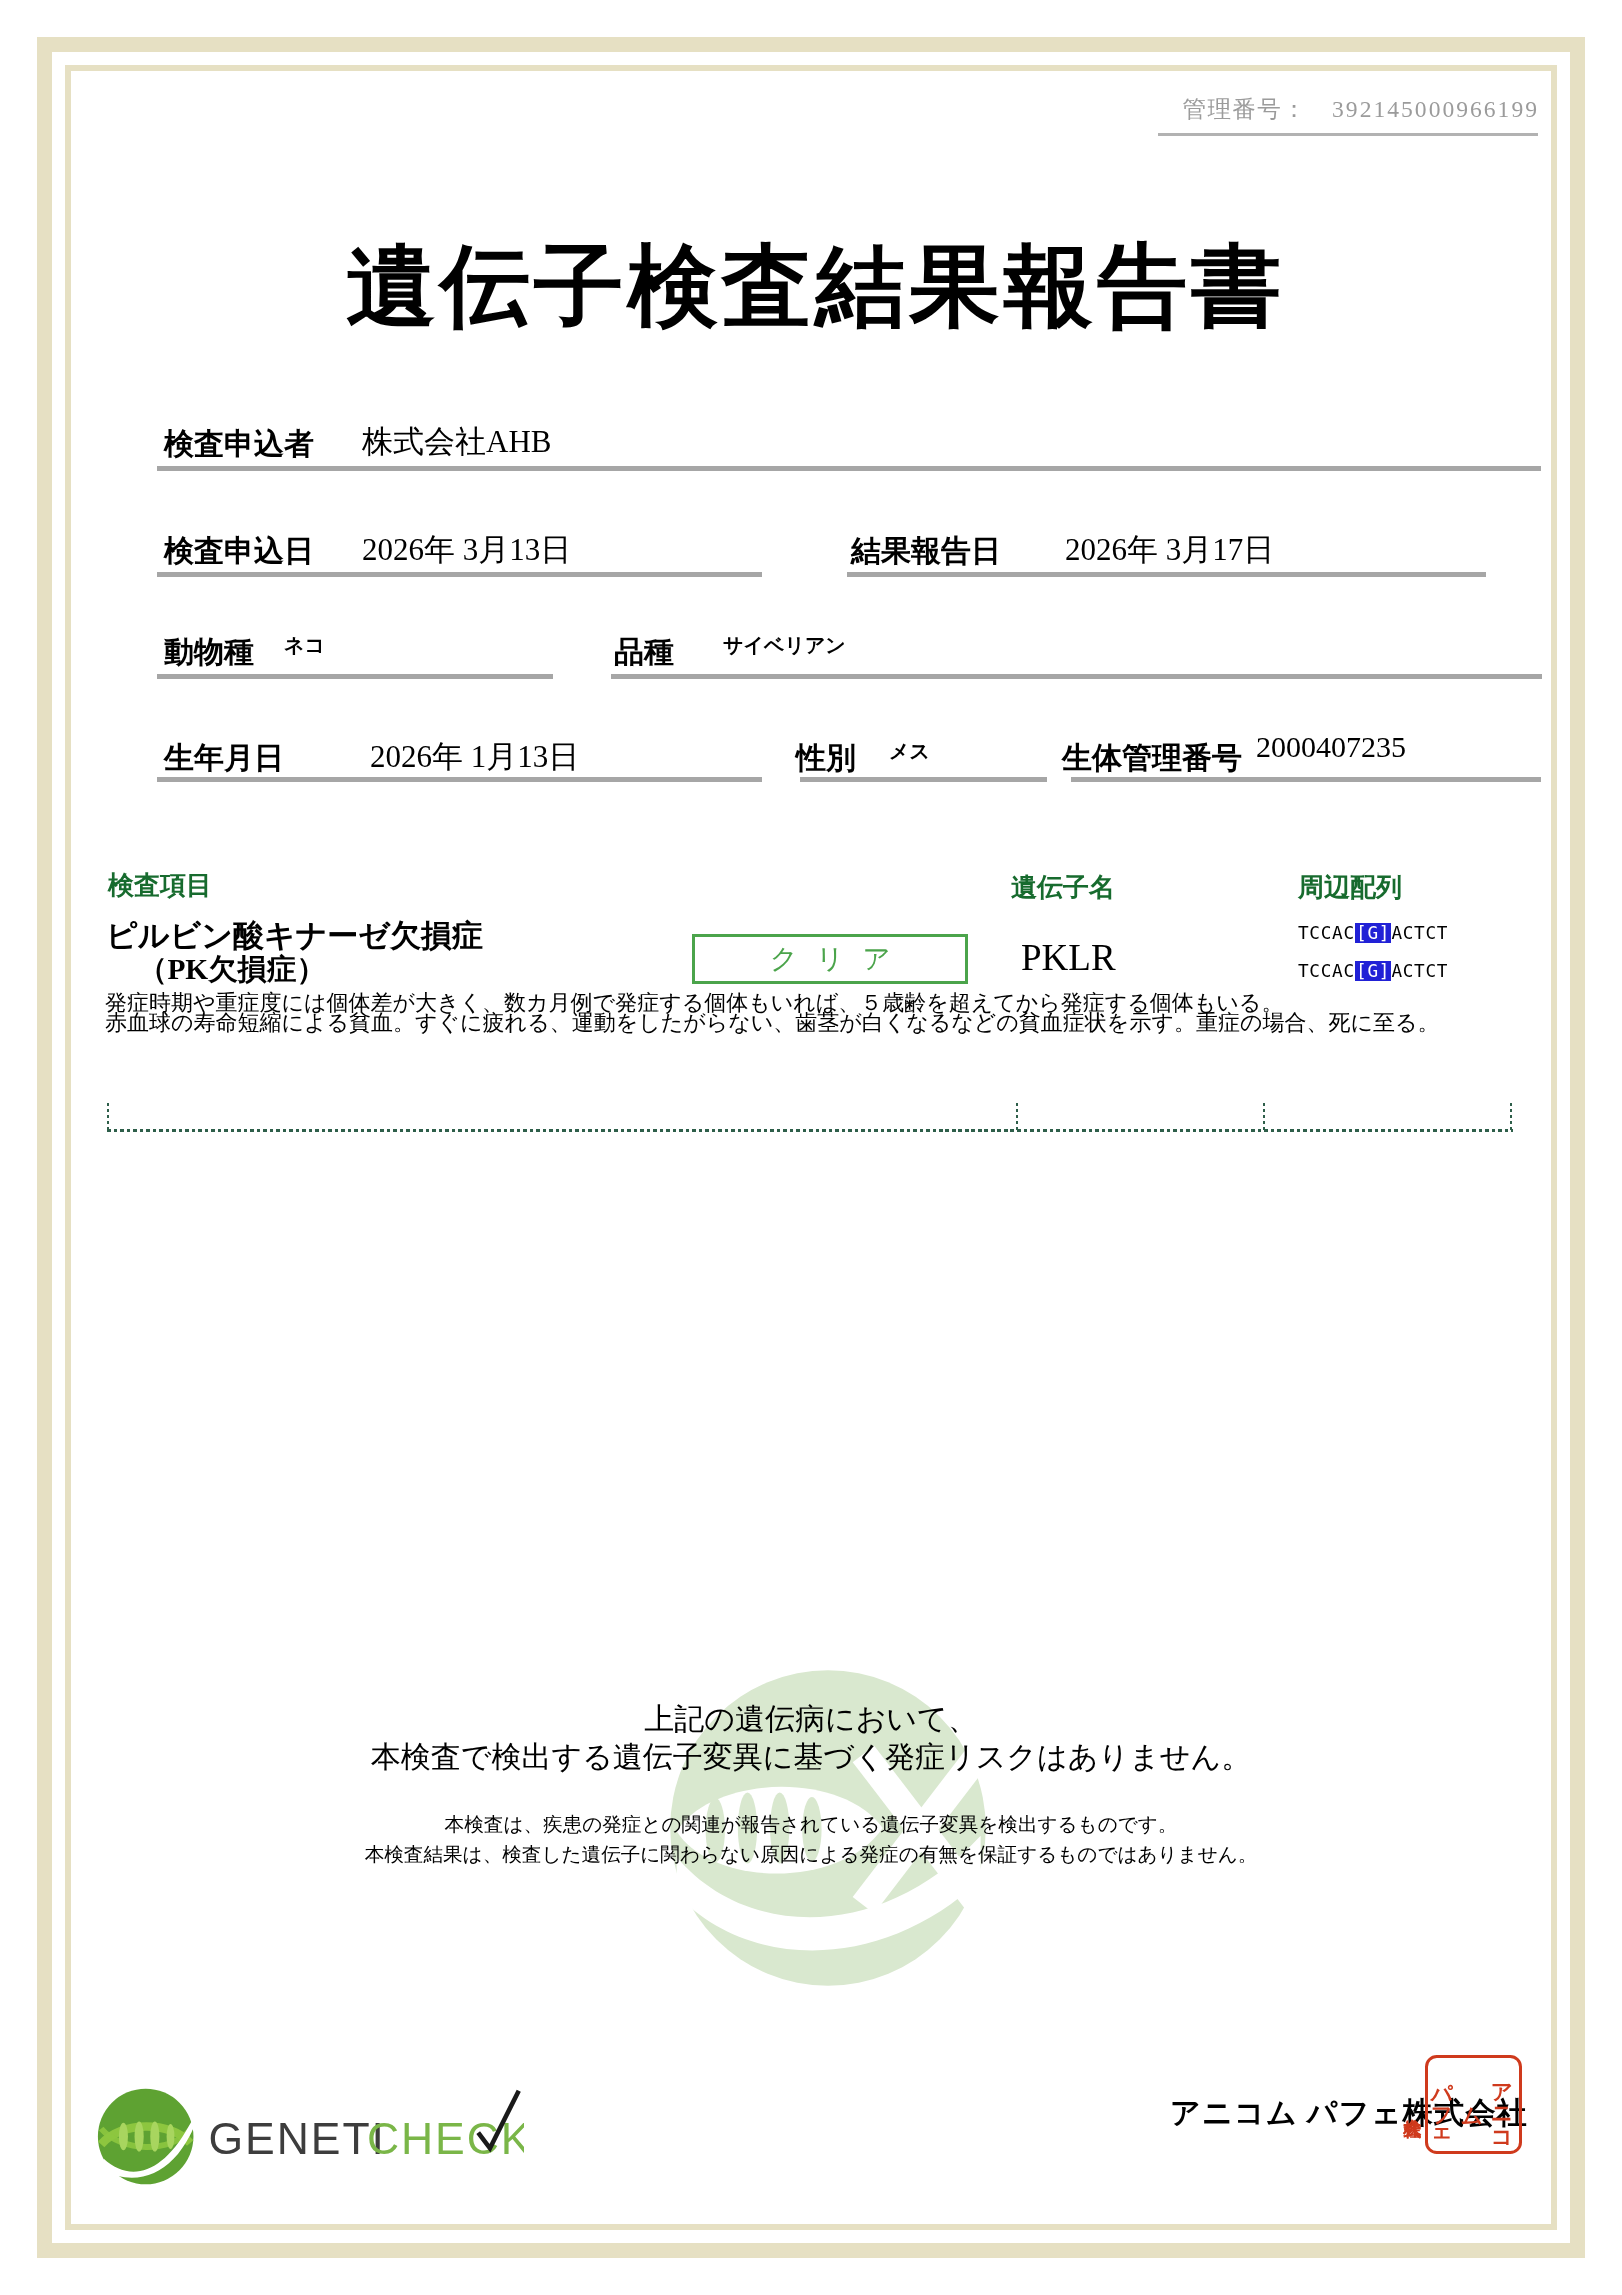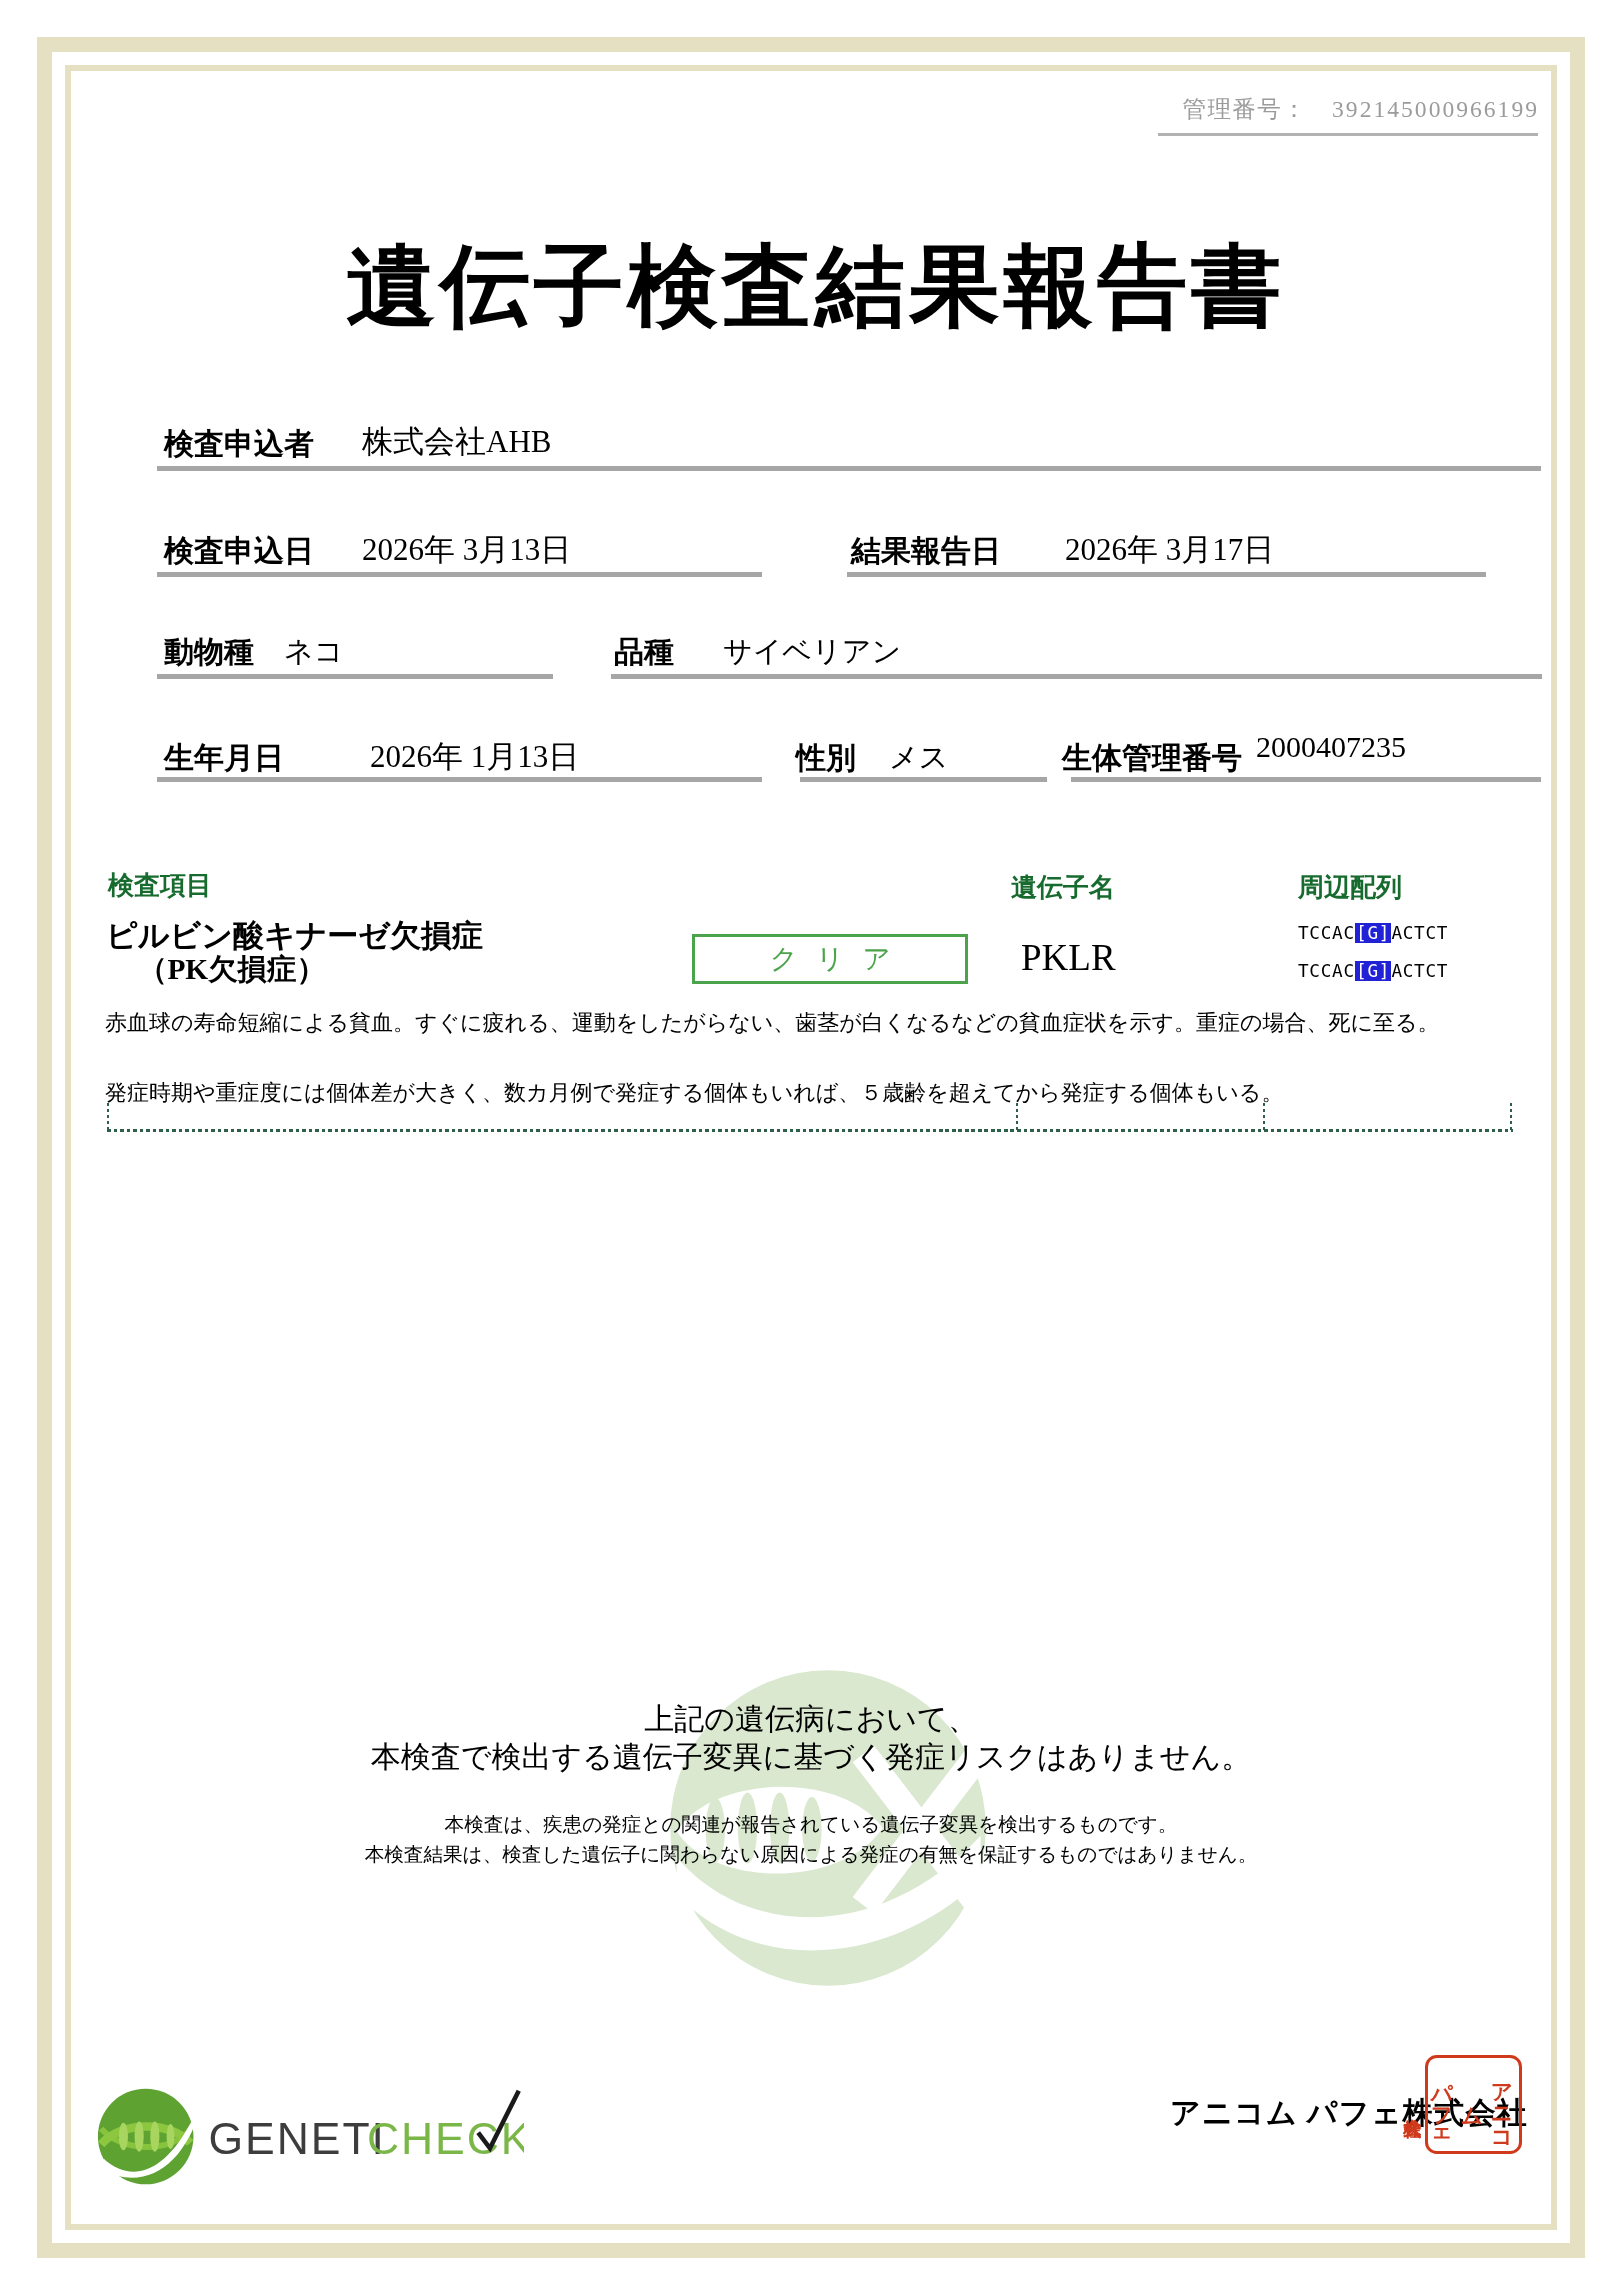--- a/index.html
+++ b/index.html
@@ -14,21 +14,21 @@
   .mgmt{position:absolute;top:93px;right:83px;font-size:23.6px;color:#9b9b9b;letter-spacing:1.3px;}
   .mgmt .num{margin-left:25px;letter-spacing:2px;}
   .mgmt-line{position:absolute;left:1158px;top:133px;width:380px;height:3.3px;background:#b2b2b2;}
 
   
   .title{position:absolute;left:0;right:0;top:226px;text-align:center;font-size:90px;font-weight:bold;letter-spacing:3.9px;padding-left:9px;}
 
   
   .flabel{position:absolute;font-size:30px;font-weight:bold;white-space:nowrap;}
   .fvalue{position:absolute;font-size:31px;white-space:nowrap;}
-  .fvalue-g{position:absolute;font-size:29px;font-weight:normal;white-space:nowrap;
+  .fvalue-g{position:absolute;font-size:20px;font-weight:bold;white-space:nowrap;
             font-family:"Liberation Sans","DejaVu Sans",sans-serif;text-align:right;}
   .uline{position:absolute;height:4.6px;background:#a6a6a6;}
 
   .r1l{left:164px;top:424px;} .r1v{left:362px;top:421px;} .u1{left:157px;top:466px;width:1384px;}
   .r2l{left:164px;top:531px;} .r2v{left:362px;top:529px;} .u2{left:157px;top:572px;width:605px;}
   .r2bl{left:851px;top:531px;} .r2bv{left:1065px;top:529px;} .u2b{left:847px;top:572px;width:639px;}
   .r3l{left:164px;top:632px;} .r3v{left:284px;top:632px;} .u3{left:157px;top:674px;width:396px;}
   .r3bl{left:614px;top:632px;} .r3bv{left:723px;top:632px;} .u3b{left:611px;top:674px;width:931px;}
   .r4l{left:164px;top:738px;} .r4v{left:370px;top:736px;} .u4{left:157px;top:777px;width:605px;}
   .r4bl{left:796px;top:738px;} .r4bv{left:889px;top:738px;} .u4b{left:800px;top:777px;width:247px;}
@@ -44,21 +44,21 @@
   .badge{position:absolute;left:692px;top:934px;width:252px;height:44px;border:3.3px solid #4ba44b;
          color:#4ba44b;font-size:27.5px;line-height:44px;text-align:center;letter-spacing:18.3px;
          padding-left:18.3px;box-sizing:content-box;}
   .gene-name{position:absolute;left:1021px;top:936px;font-size:37px;white-space:nowrap;}
   .seq{position:absolute;left:1298px;font-size:17.7px;letter-spacing:0.7px;white-space:nowrap;
        font-family:"DejaVu Sans Mono","Liberation Mono",monospace;}
   .seq1{top:923px;} .seq2{top:961px;}
   .seq .variant{background:#2121d6;color:#ffffff;padding:0 1.3px;}
 
   .desc{position:absolute;left:105px;font-size:22px;white-space:nowrap;}
-  .desc1{top:1008px;} .desc2{top:1078px;}
+  .desc1{top:1008px;} .desc2{top:988px;}
   .risk-note{position:absolute;left:105px;top:1073px;font-size:24px;font-weight:bold;color:#0b7a2e;white-space:nowrap;}
 
   
   .dash-h{position:absolute;left:107px;top:1129px;width:1406px;height:2.6px;
           background:repeating-linear-gradient(90deg,#2e5f4a 0 3.9px,transparent 3.9px 6.5px);}
   .dash-v{position:absolute;top:1103px;height:27.5px;width:2px;
           background:repeating-linear-gradient(180deg,#2e5f4a 0 3.3px,transparent 3.3px 5.9px);}
   .dv1{left:107px;} .dv2{left:1016px;} .dv3{left:1263px;} .dv4{left:1510px;}
 
   

